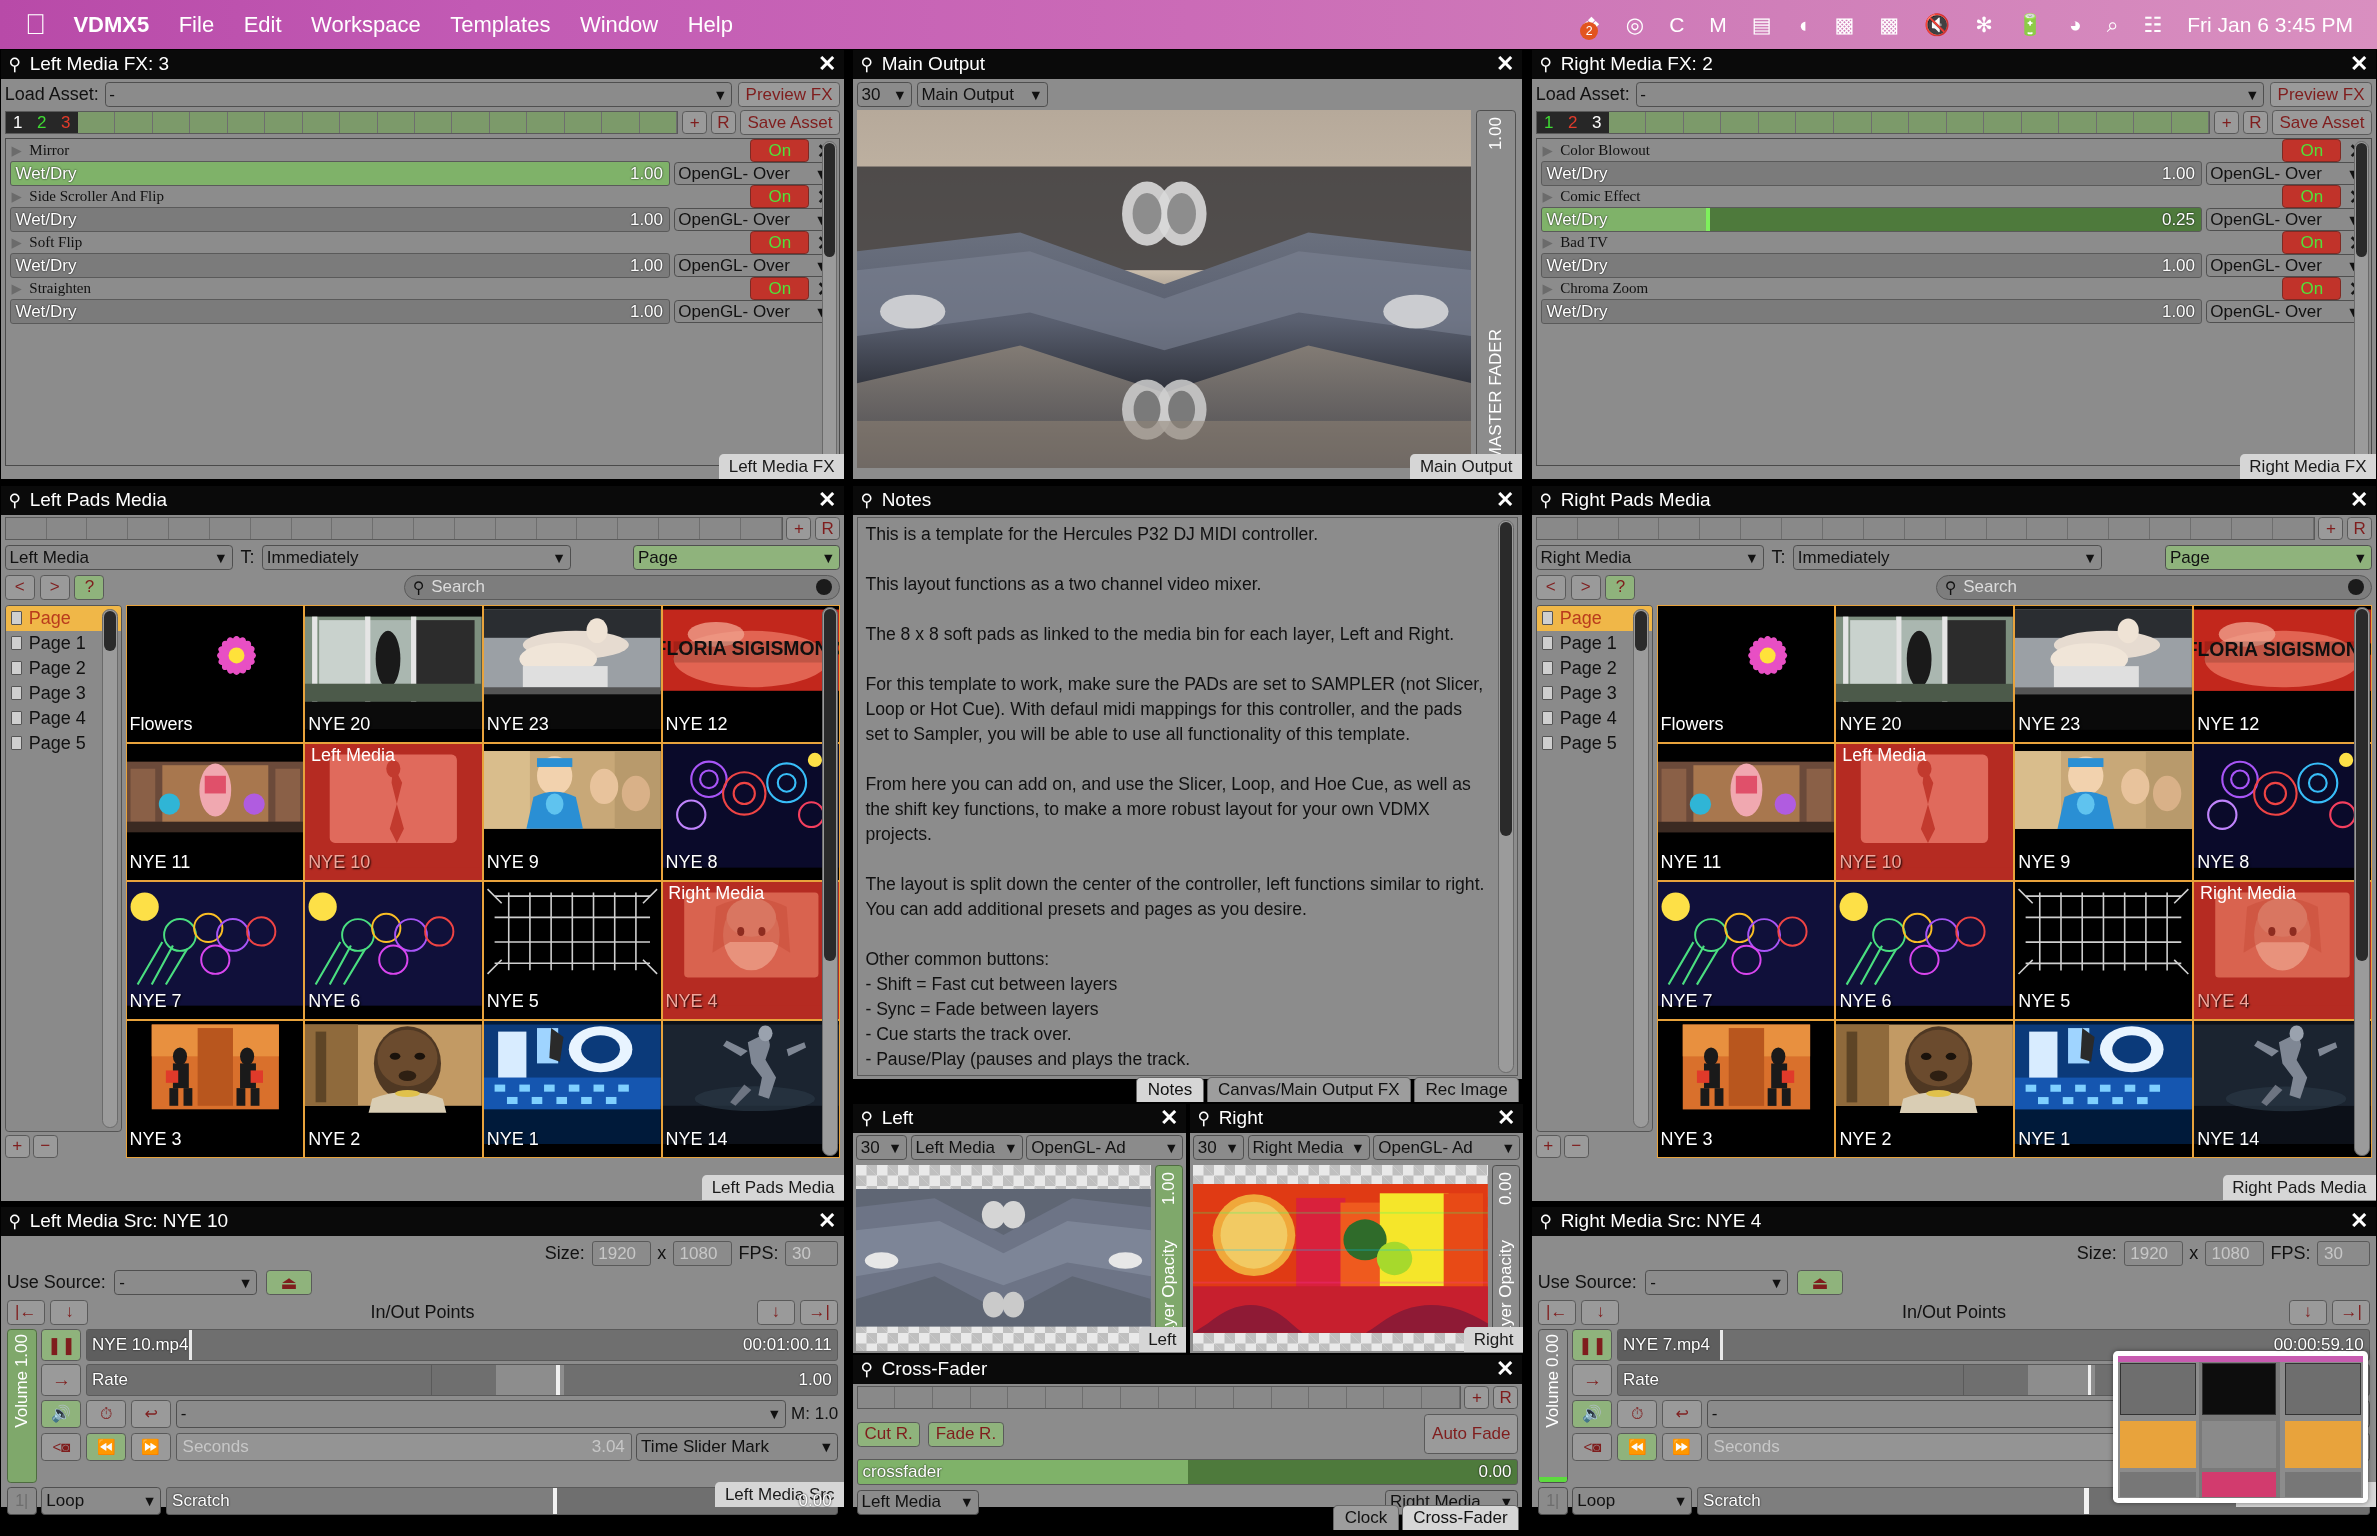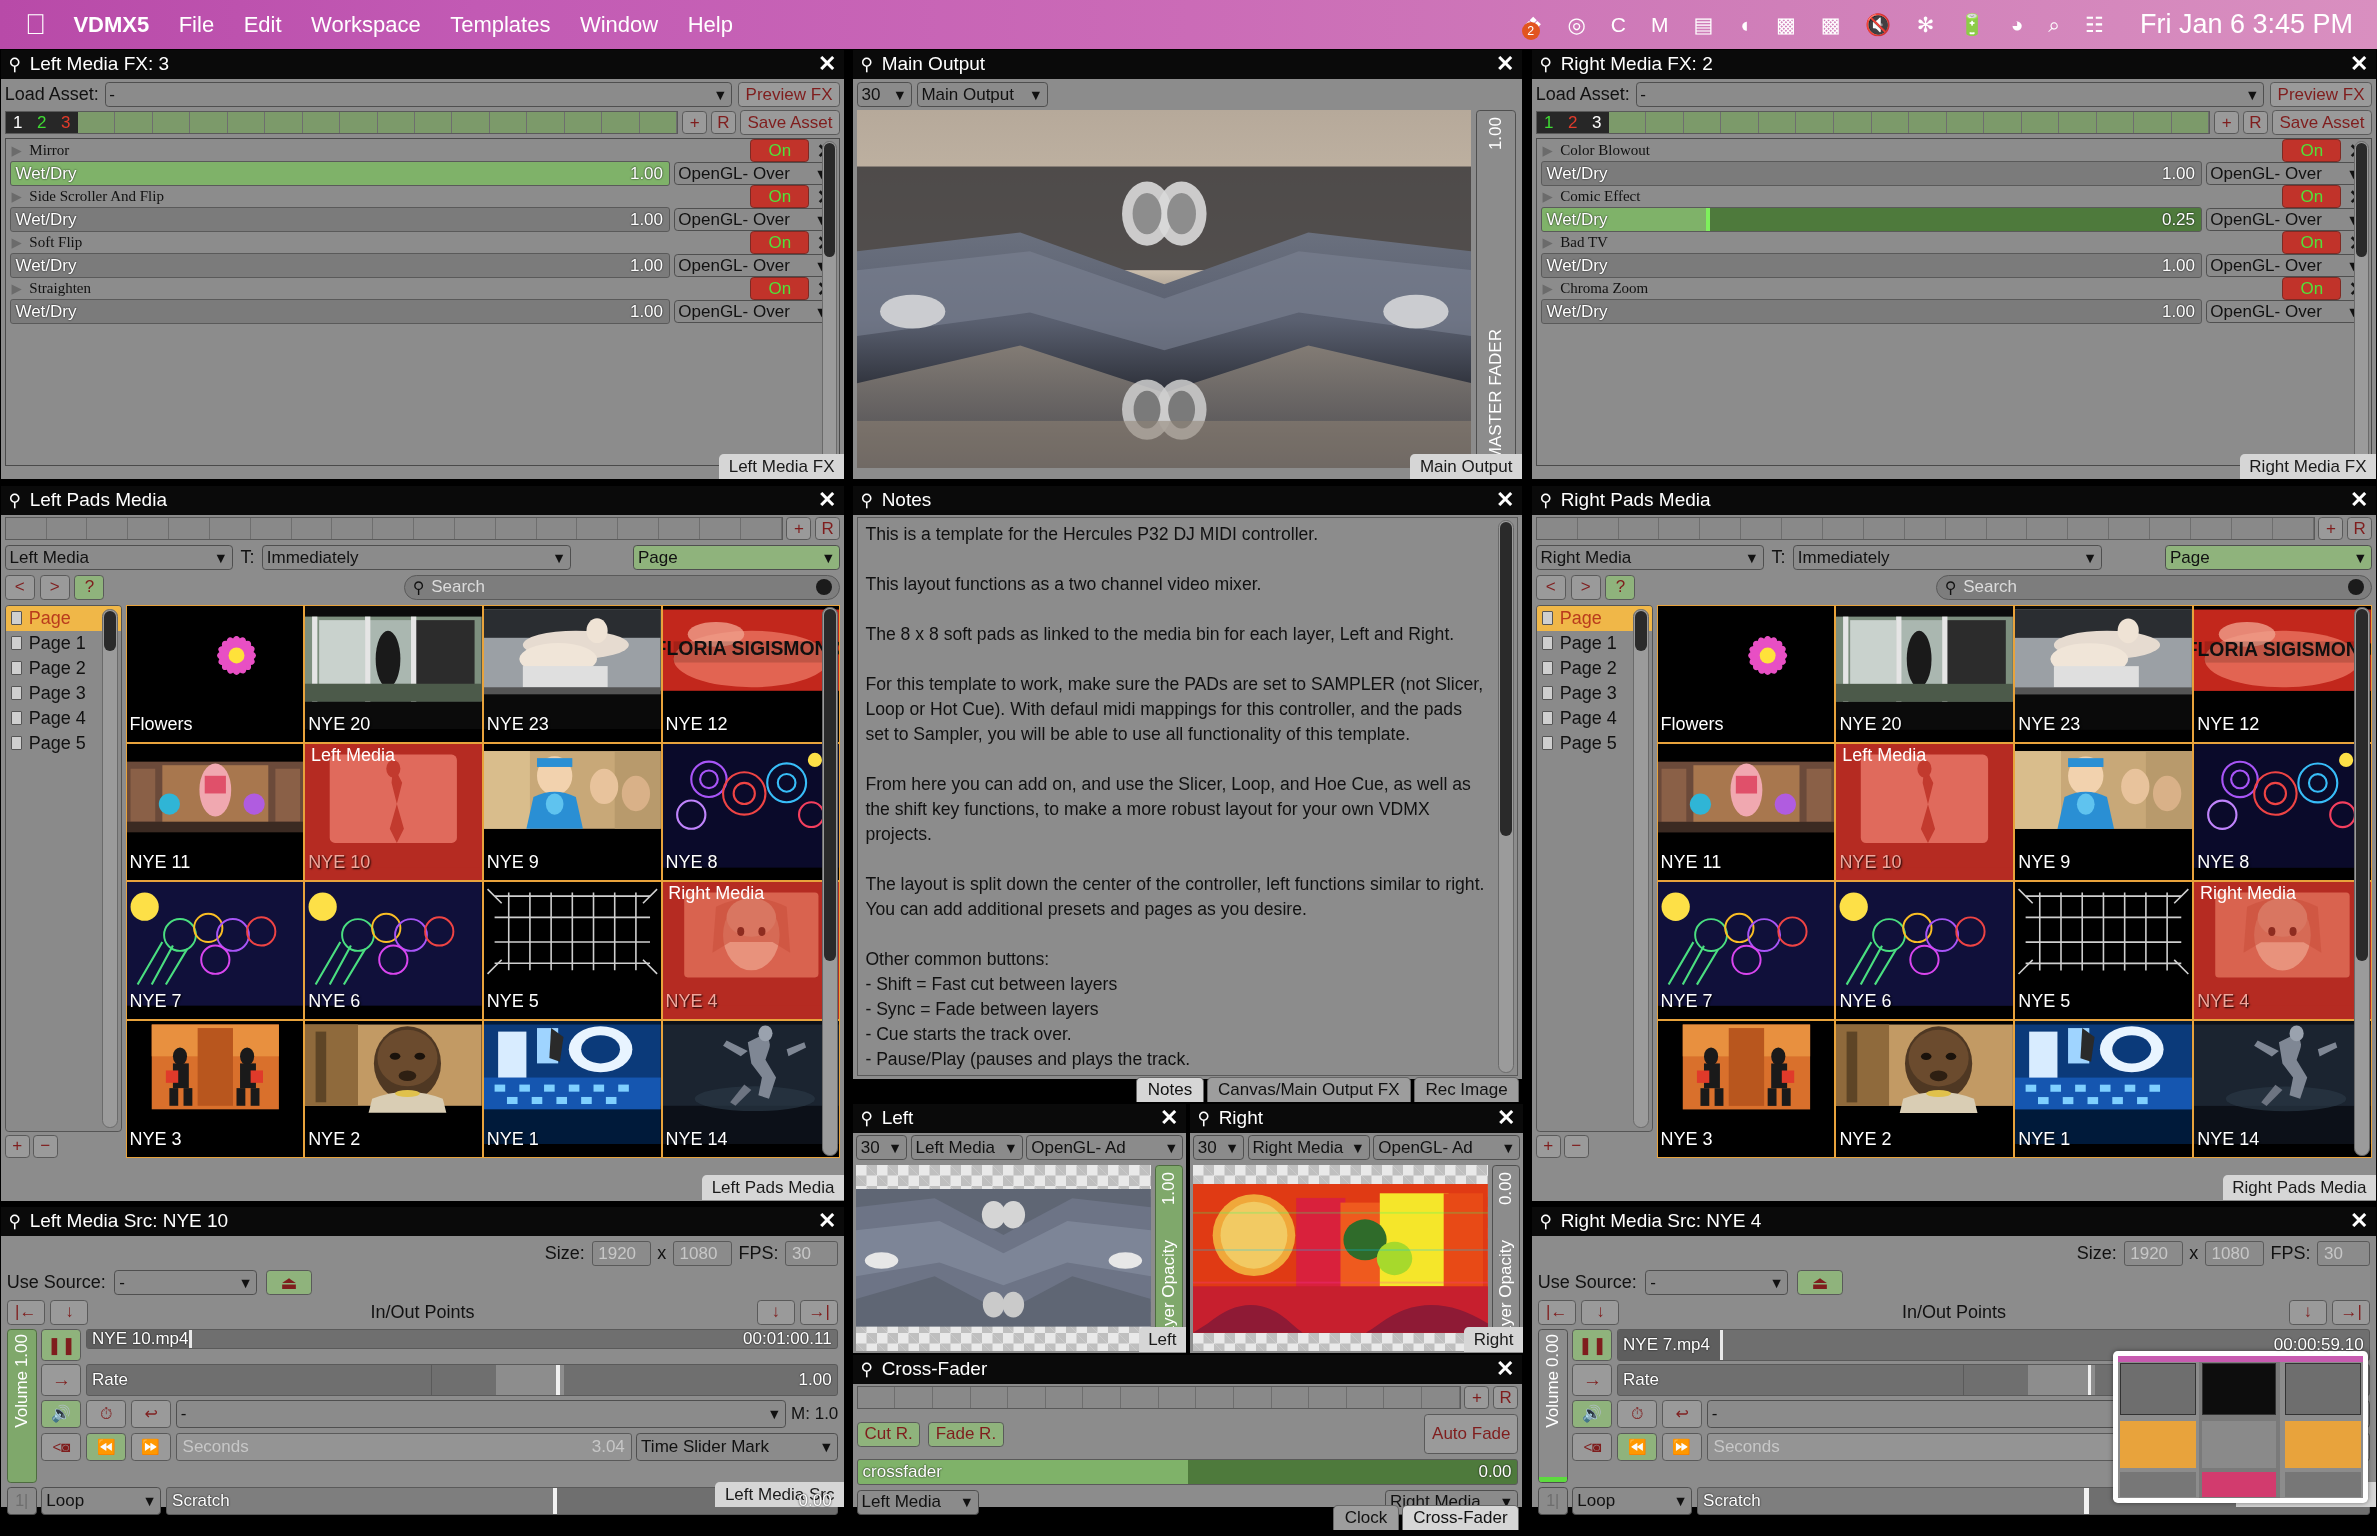--- a/index.html
+++ b/index.html
@@ -8,21 +8,21 @@
 
   
   .menubar { position:absolute; left:0; top:0; width:2378px; height:49px;
     background:linear-gradient(90deg,#b84aa8 0%,#c25ab4 20%,#cb6bb7 50%,#d07fb9 75%,#d98fc0 100%);
     display:flex; align-items:center; color:#fff; }
   .menubar .apple { font-size:28.5px; margin:0 27px 0 25px; line-height:1; }
   .menubar .mi { font-size:22px; margin-right:29.5px; white-space:nowrap; }
   .menubar .mi.bold { font-weight:bold; }
   .mb-right { margin-left:auto; display:flex; align-items:center; gap:25px; padding-right:25px; }
   .mb-right .sicon { font-size:21px; line-height:1; position:relative; }
-  .mb-right .clock { font-size:27px; white-space:nowrap;margin-left:11px; }
+  .mb-right .clock { font-size:21px; white-space:nowrap; }
   .badge { position:absolute; left:-1.9px; top:7.6px; background:#e2541f; color:#fff;
     font-size:12.4px; border-radius:50%; width:18px; height:18px; line-height:18px; text-align:center; }
 
   
   .win { position:absolute; background:#8c8c8c; border:1px solid #000; }
   .wtitle { height:28.5px; background:#0a0a0a; color:#fff; display:flex; align-items:center;
     font-size:19px; padding:0 7.6px; }
   .wtitle .mag { font-size:17px; margin-right:8.6px; }
   .wtitle .x { margin-left:auto; font-size:22px; font-weight:bold; line-height:1; cursor:pointer; }
   .wbody { background:#8c8c8c; position:relative; }
@@ -1466,21 +1466,21 @@
     </div>
 
     <div style="display:flex; gap:4.8px; margin-top:2.9px;">
       <div class="vslider" style="width:30px; height:154px; justify-content:flex-start; padding-top:3.8px;">
         <div class="vtxt" style="margin-bottom:3.8px;">1.00</div>
         <div class="vtxt">Volume</div>
       </div>
       <div style="flex:1; display:flex; flex-direction:column; gap:2.9px;">
         <div style="display:flex; gap:4.8px; height:32px;">
           <div class="btn g" style="width:40px; font-size:17px;">❚❚</div>
-          <div class="slider" style="flex:1; height:20px; background:#6f6f6f;">
+          <div class="slider" style="flex:1; height:32px; background:#6f6f6f;">
             <div style="position:absolute; left:0; top:0; bottom:0; width:13.5%; background:#5e5e5e;"></div>
             <div style="position:absolute; left:13.5%; top:0; bottom:0; width:3.8px; background:#e9e9e9;"></div>
             <span class="lbl">NYE 10.mp4</span>
             <span class="val">00:01:00.11</span>
           </div>
         </div>
         <div style="display:flex; gap:4.8px; height:32px;">
           <div class="btn" style="width:40px; font-size:19px;">→</div>
           <div class="slider" style="flex:1; height:32px; background:#6f6f6f;">
             <div style="position:absolute; left:0; top:0; bottom:0; width:46%; border-right:1px solid #5a5a5a;"></div>

